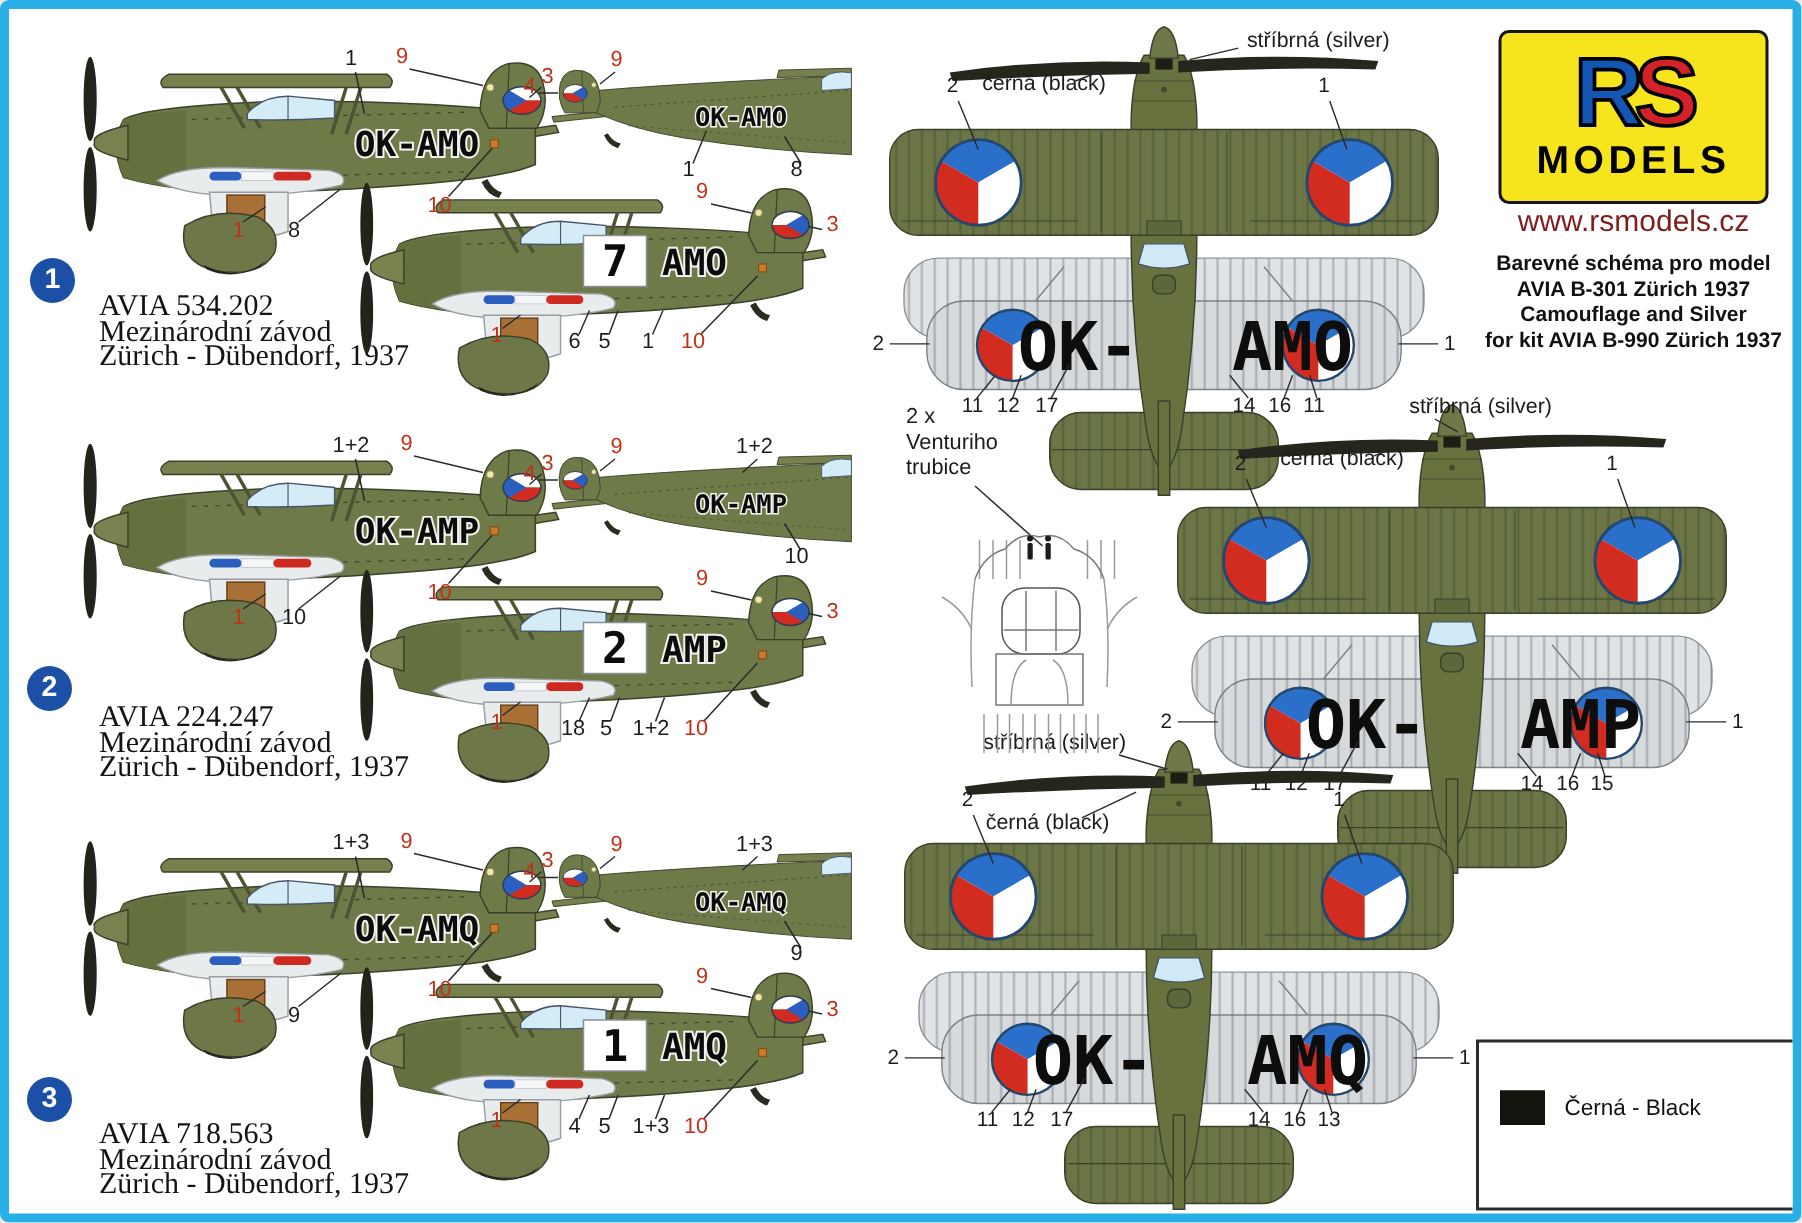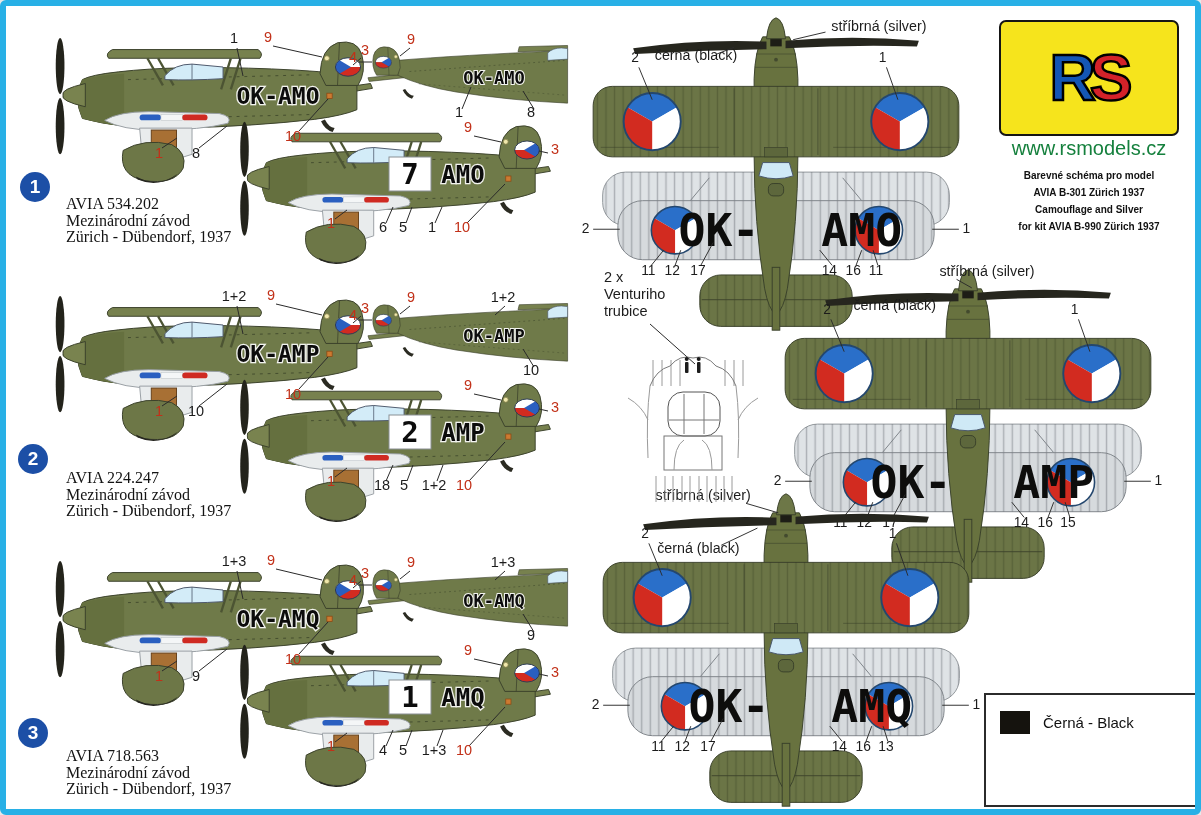--- a/index.html
+++ b/index.html
@@ -12,39 +12,39 @@
   .logo-box{position:absolute;left:993px;top:14px;width:176px;height:112px;background:#f6e41c;
             border:2px solid #151515;border-radius:7px;display:flex;flex-direction:column;
             align-items:center;justify-content:center;}
   .rs-row{display:flex;align-items:flex-start;line-height:0.8;margin-top:2px;}
   .rs-r,.rs-s{font-size:64px;font-weight:900;letter-spacing:-4px;
               -webkit-text-stroke:2.5px #000;}
   .rs-r{color:#1456b4;}
   .rs-s{color:#d42229;margin-left:-2px;}
   .rs-models{font-size:26px;font-weight:900;letter-spacing:3px;color:#000;margin-top:4px;}
   .website{position:absolute;left:985px;top:131px;width:196px;text-align:center;
-           font-size:20px;color:#15803d;}
+           font-size:20px;color:#7f1d1d;}
   .sheet-title{position:absolute;left:972px;top:161px;width:222px;text-align:center;
-               font-weight:bold;font-size:10px;line-height:17px;color:#111;}
+               font-weight:bold;font-size:14px;line-height:17px;color:#111;}
 
   
   .legend{position:absolute;left:978px;top:687px;width:214px;height:114px;background:#fff;
-          border:2px solid #2b2b2b;box-sizing:border-box;padding:11px 0 0 14px;}
+          border:2px solid #2b2b2b;box-sizing:border-box;padding:27px 0 0 14px;}
   .leg-row{display:flex;align-items:center;height:33px;}
   .leg-sw{width:30px;height:23px;box-sizing:border-box;border:1.5px solid #000;}
   .sw-black{background:#15130e;border-color:#15130e;}
   .sw-khaki{background:#6d7546;border-color:#474e2b;}
   .sw-silver{background:#dde1e4;border-color:#8f969c;}
   .leg-lab{margin-left:13px;font-size:15px;color:#111;}
 
   
   .badge{position:absolute;width:30px;height:30px;border-radius:50%;background:#1c4fa6;
          color:#fff;font-weight:bold;font-size:19px;display:flex;align-items:center;
          justify-content:center;}
-  .caption{position:absolute;font-family:"Liberation Serif",serif;font-size:16px;
+  .caption{position:absolute;font-family:"Liberation Serif",serif;font-size:20px;
            line-height:16.5px;color:#141414;}
 
   
   text{font-family:"Liberation Sans",sans-serif;}
   .co{font-size:14.5px;text-anchor:middle;}
   .co-k{fill:#1c1c1c;}
   .co-r{fill:#c23018;}
   .lline{stroke:#2a2a2a;stroke-width:1;}
   .lbl{font-size:15px;fill:#1c1c1c;text-anchor:middle;}
   .fuscode{font-family:"DejaVu Sans Mono",monospace;font-weight:bold;font-size:23px;
@@ -184,20 +184,21 @@
   </defs>
 </svg>
 
 <div class="page">
 
   <div class="logo-box">
     <div class="rs-row">
       <span class="rs-r">R</span>
       <span class="rs-s">S</span>
     </div>
+    <div class="rs-models">MODELS</div>
   </div>
   <div class="website">www.rsmodels.cz</div>
   <div class="sheet-title">
     <div>Barevné schéma pro model</div>
     <div>AVIA B-301 Zürich 1937</div>
     <div>Camouflage and Silver</div>
     <div>for kit AVIA B-990 Zürich 1937</div>
   </div>
 
   <div class="legend">

